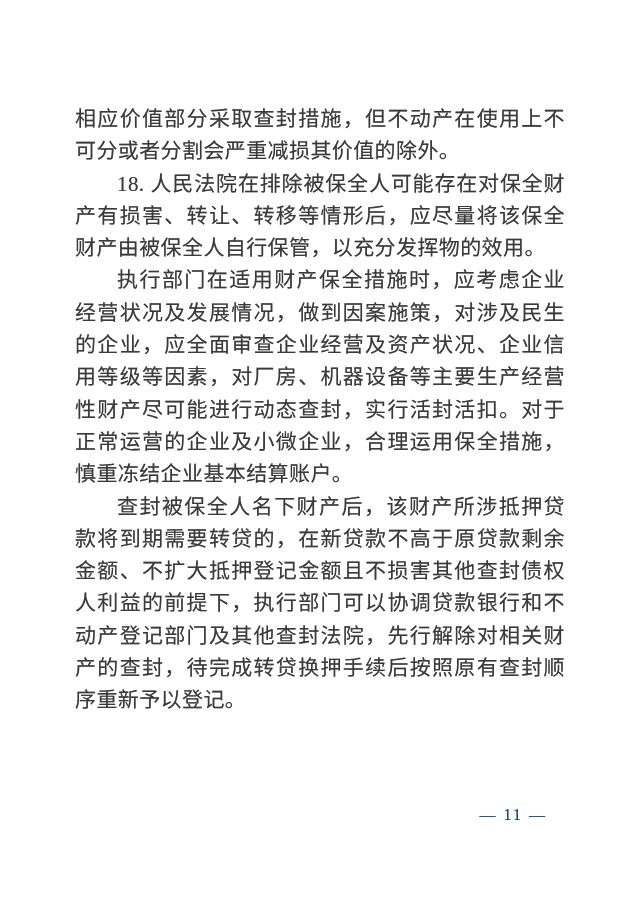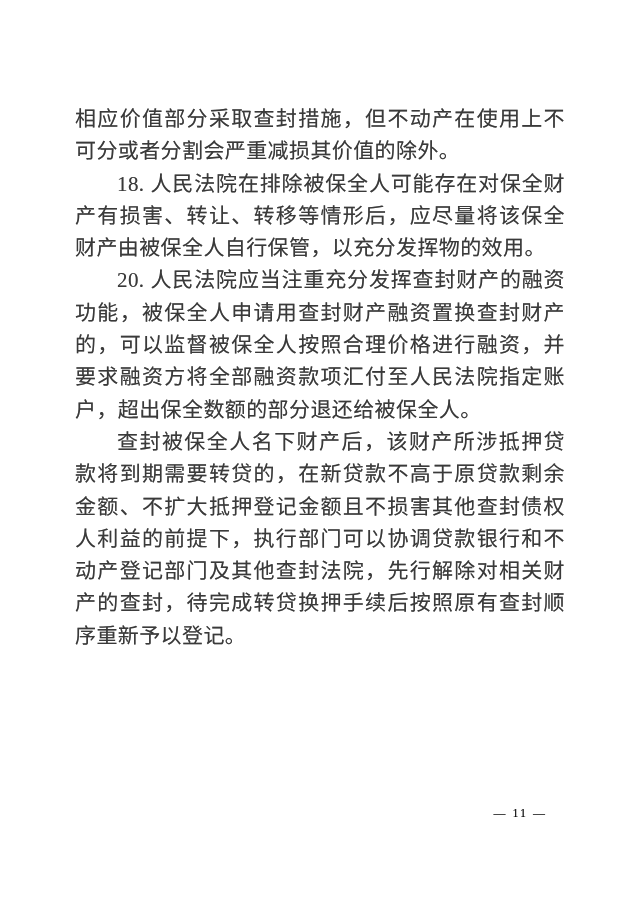--- a/index.html
+++ b/index.html
@@ -42,31 +42,31 @@
     text-indent: 2em;
   }
   .page-number {
     position: absolute;
     left: 0;
     top: 806px;
     width: 565px;
     box-sizing: border-box;
     padding-right: 18px;
     text-align: right;
-    font-size: 12px;
+    font-size: 16px;
     letter-spacing: 2px;
-    color: #000000;
+    color: #0c4a6e;
     text-shadow: 0 0 0.5px rgba(70,70,70,0.55);
     font-family: "Liberation Serif", serif;
   }
 </style>
 </head>
 <body>
 
 <div class="page">
   <div class="content">
     <p class="para">相应价值部分采取查封措施，但不动产在使用上不可分或者分割会严重减损其价值的除外。</p>
     <p class="para indent">18. 人民法院在排除被保全人可能存在对保全财产有损害、转让、转移等情形后，应尽量将该保全财产由被保全人自行保管，以充分发挥物的效用。</p>
-    <p class="para indent">20. 人民法院应当注重充分发挥查封财产的融资功能，被保全人申请用查封财产融资置换查封财产的，可以监督被保全人按照合理价格进行融资，并要求融资方将全部融资款项汇付至人民法院指定账户，超出保全数额的部分退还给被保全人。</p>
+    <p class="para indent">执行部门在适用财产保全措施时，应考虑企业经营状况及发展情况，做到因案施策，对涉及民生的企业，应全面审查企业经营及资产状况、企业信用等级等因素，对厂房、机器设备等主要生产经营性财产尽可能进行动态查封，实行活封活扣。对于正常运营的企业及小微企业，合理运用保全措施，慎重冻结企业基本结算账户。</p>
     <p class="para indent">查封被保全人名下财产后，该财产所涉抵押贷款将到期需要转贷的，在新贷款不高于原贷款剩余金额、不扩大抵押登记金额且不损害其他查封债权人利益的前提下，执行部门可以协调贷款银行和不动产登记部门及其他查封法院，先行解除对相关财产的查封，待完成转贷换押手续后按照原有查封顺序重新予以登记。</p>
   </div>
   <div class="page-number">— 11 —</div>
 </div>
 
 </body></html>

